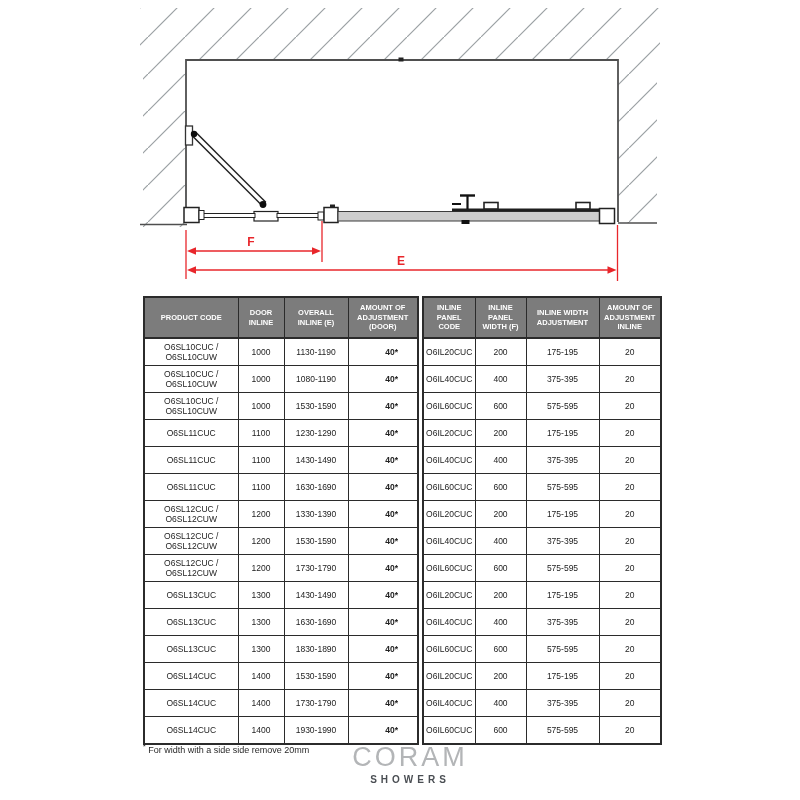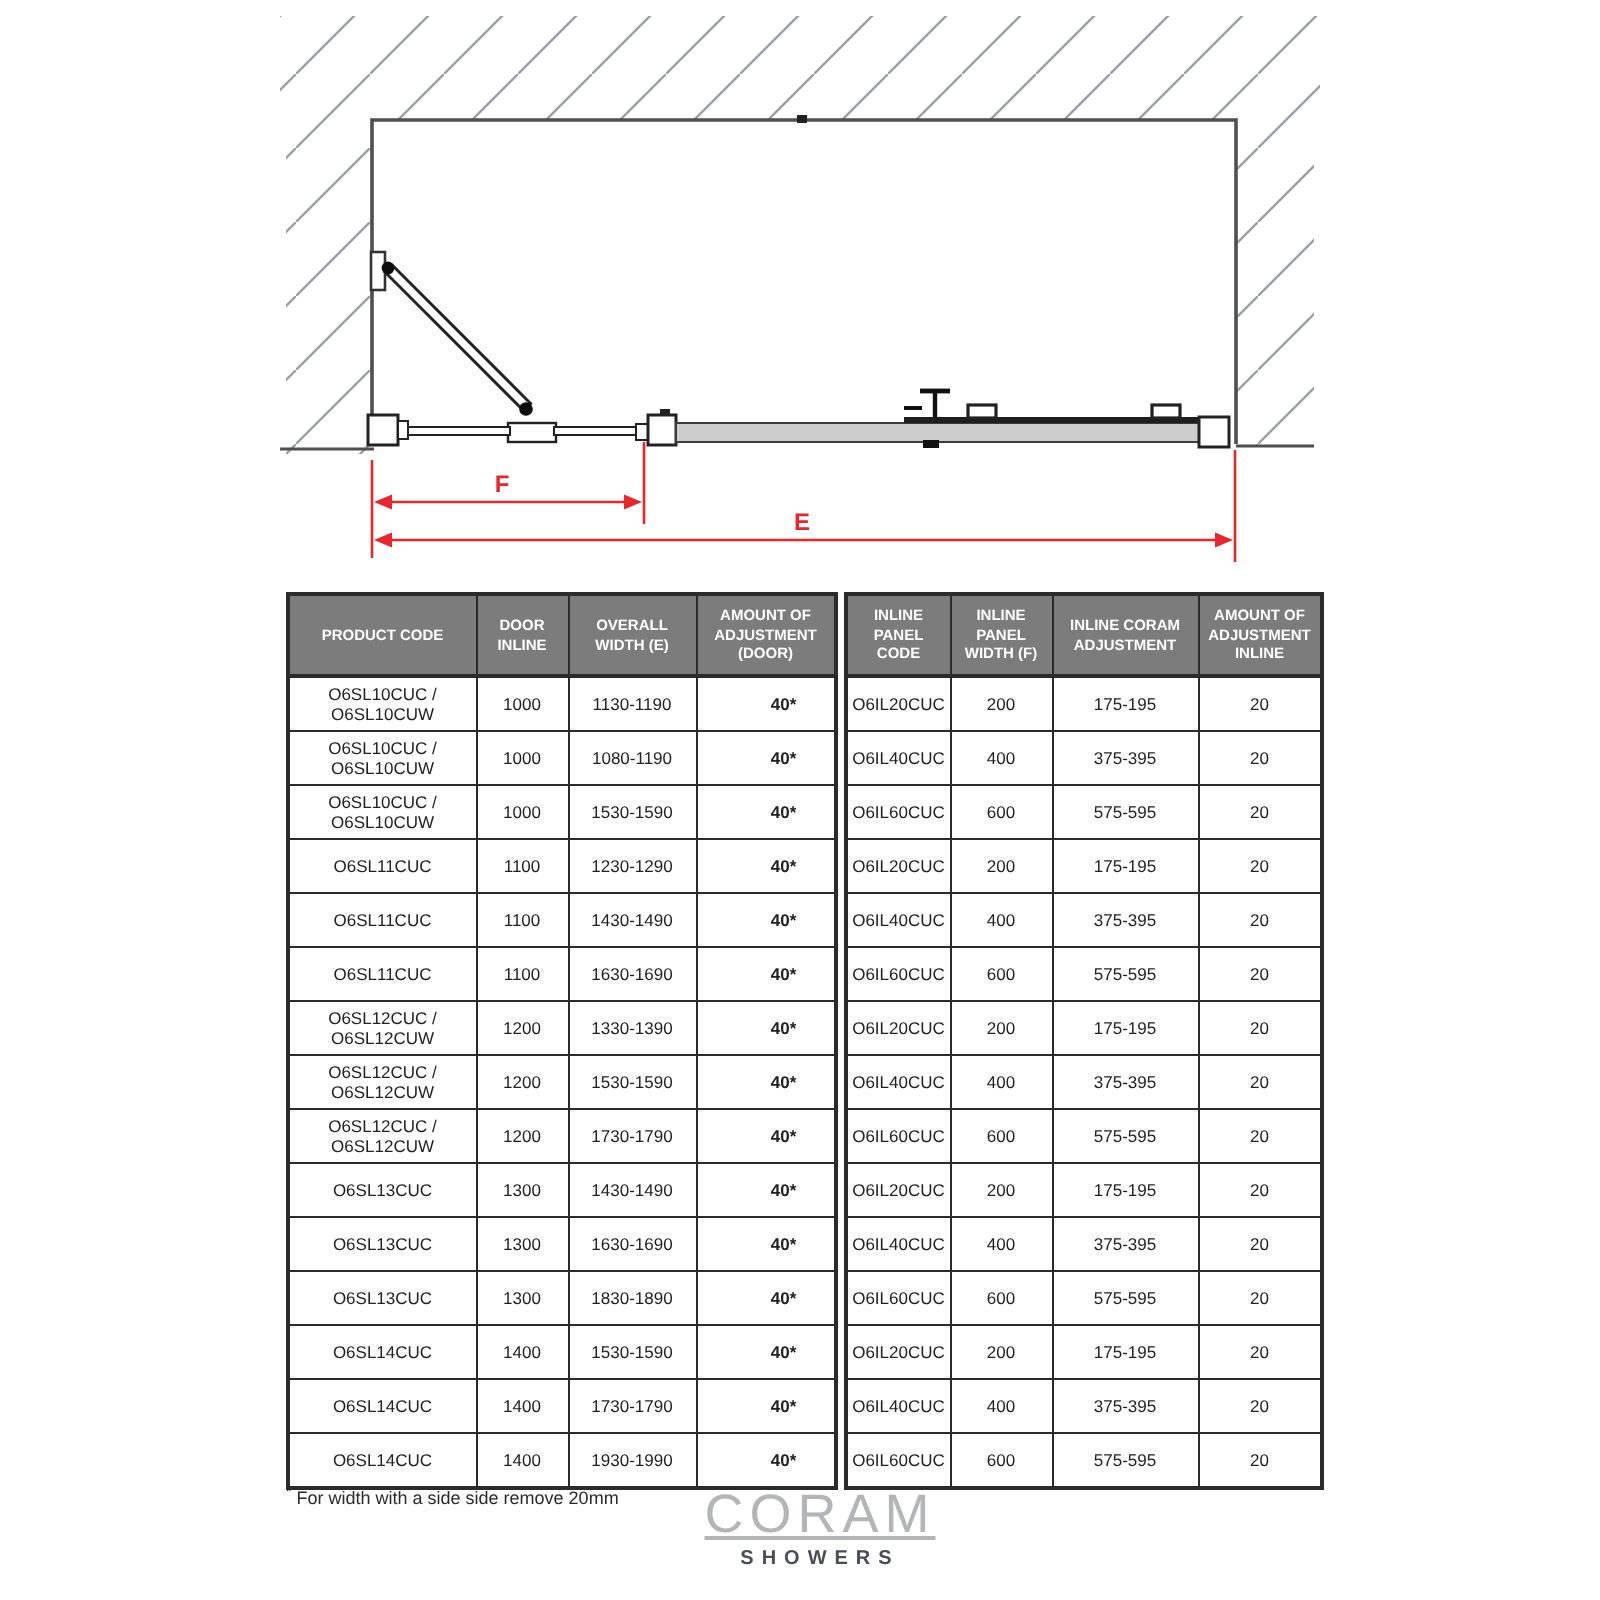--- a/index.html
+++ b/index.html
@@ -23,21 +23,21 @@
   .tbl td { height:26px; font-size:8.5px; color:#222222; line-height:1.2; }
   .tbl td.emph { font-weight:bold;padding-left:20px; }
 
   .footnote { position:absolute; left:143px; top:743px; font-size:9px;
               color:#2a2a2a; }
   .footnote sup { font-size:7px; }
 
   .logo { position:absolute; left:320px; top:744px; width:180px;
           text-align:center; }
   .logo-brand { font-size:27px; letter-spacing:3px; color:#b3b5b7;
-                font-weight:400; line-height:1;text-decoration:underline; }
+                font-weight:400; line-height:1; }
   .logo-tagline { font-size:10px; letter-spacing:4px; color:#4a4e53;
                   font-weight:bold; margin-top:3px; }
 </style>
 </head>
 <body>
 
 <div class="page">
 
   <svg class="diagram" width="800" height="296" viewBox="0 0 800 296">
     <defs>
@@ -119,21 +119,21 @@
           <col style="width: 46px;">
           <col style="width: 64px;">
           <col style="width: 70px;">
         </colgroup>
       <thead>
           <tr id="head-door">
             <th>PRODUCT CODE</th>
             <th>DOOR
 INLINE</th>
             <th>OVERALL
-WIDTH (E)</th>
+INLINE (E)</th>
             <th>AMOUNT OF
 ADJUSTMENT
 (DOOR)</th>
           </tr>
         </thead>
       <tbody id="body-door">
           <tr>
             <td>O6SL10CUC /
 O6SL10CUW</td>
             <td>1000</td>
@@ -239,21 +239,21 @@
           <col style="width: 62px;">
         </colgroup>
       <thead>
           <tr id="head-inline">
             <th>INLINE
 PANEL
 CODE</th>
             <th>INLINE
 PANEL
 WIDTH (F)</th>
-            <th>INLINE CORAM
+            <th>INLINE WIDTH
 ADJUSTMENT</th>
             <th>AMOUNT OF
 ADJUSTMENT
 INLINE</th>
           </tr>
         </thead>
       <tbody id="body-inline">
           <tr>
             <td>O6IL20CUC</td>
             <td>200</td>

